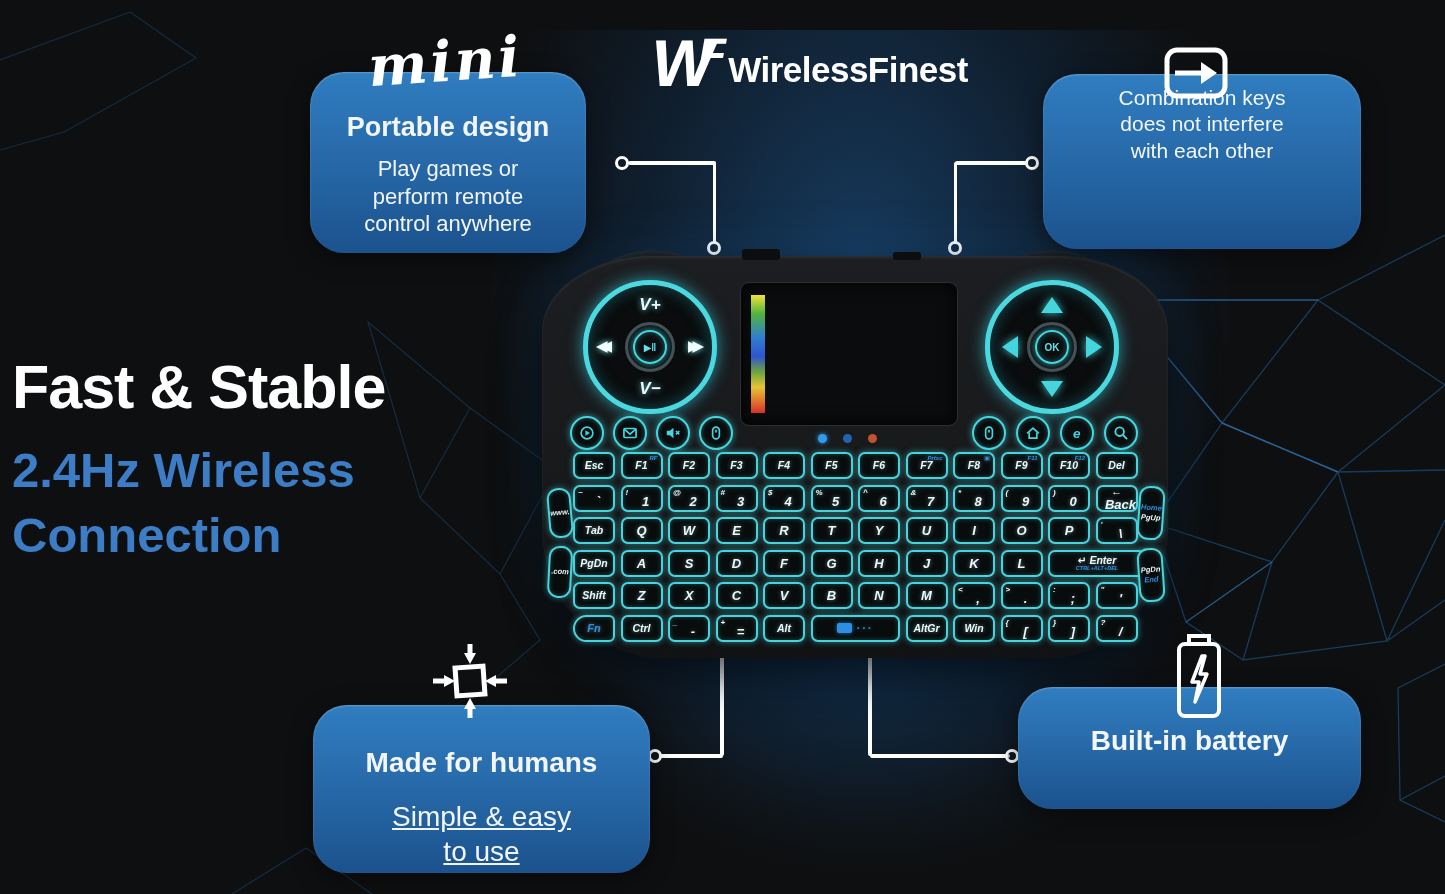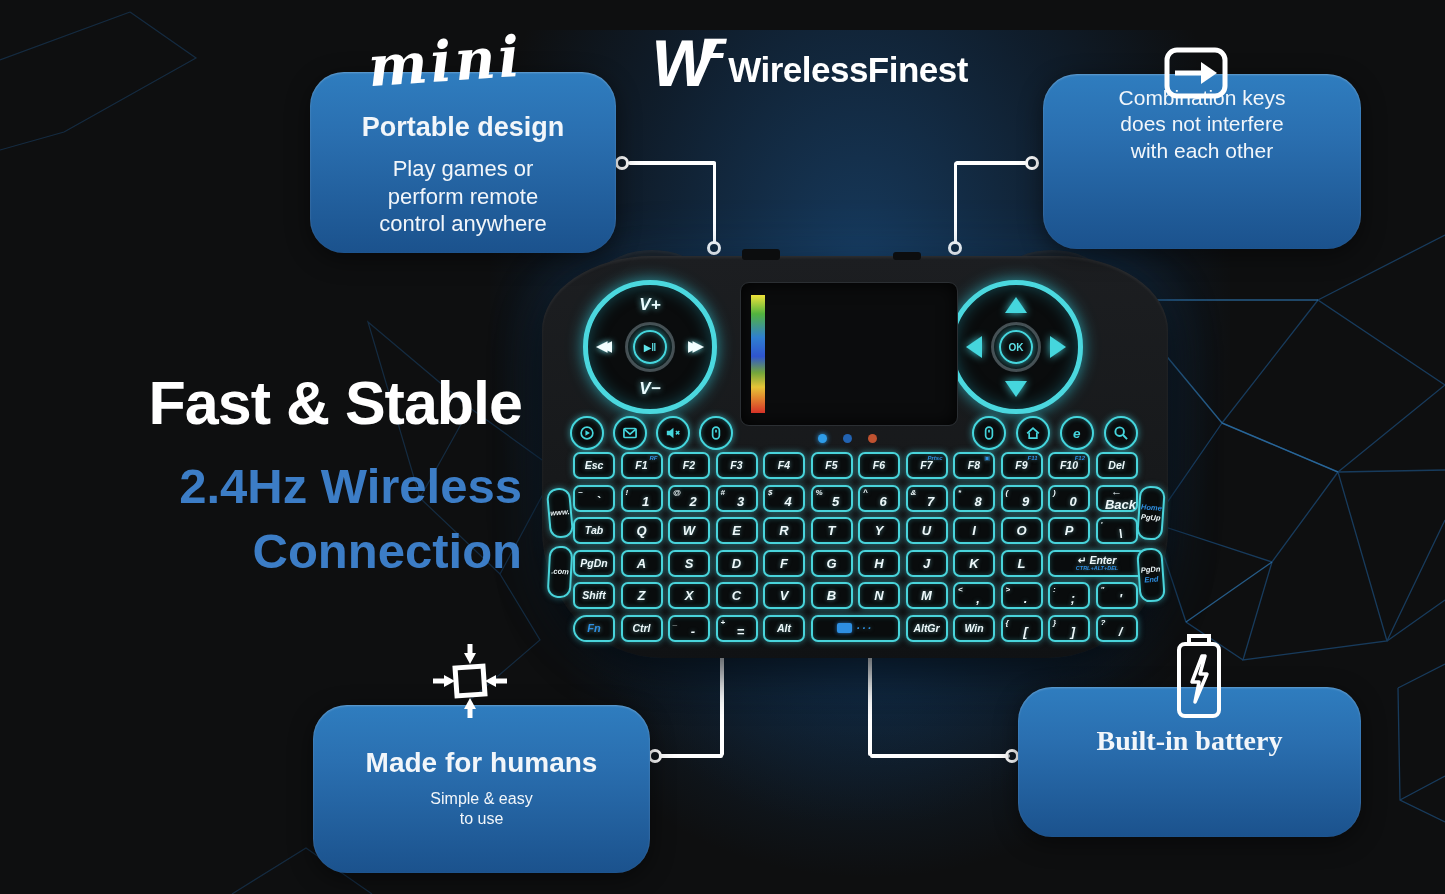--- a/index.html
+++ b/index.html
@@ -18,40 +18,40 @@
   .mini{position:absolute;left:368px;top:28px;z-index:6;color:#fff;
         font-family:"DejaVu Serif",serif;font-style:italic;font-weight:bold;
         font-size:56px;letter-spacing:3px;transform:rotate(-4deg);}
   .wf-logo{position:absolute;left:652px;top:34px;z-index:6;display:flex;align-items:flex-end;color:#fff;}
   .wf-mono{display:flex;align-items:flex-start;transform:skewX(-10deg);font-weight:700;}
   .wf-w{font-size:66px;line-height:58px;}
   .wf-f{font-size:44px;line-height:40px;margin-left:-17px;position:relative;top:0px;}
   .wf-name{font-size:35px;font-weight:700;letter-spacing:-.5px;margin-left:4px;line-height:44px;}
 
   
-  .headline{position:absolute;left:12px;top:368px;width:510px;text-align:right;z-index:6;}
+  .headline{position:absolute;left:12px;top:352px;width:510px;text-align:left;z-index:6;}
   .hl1{color:#fff;font-size:61px;font-weight:700;letter-spacing:-1px;margin-bottom:16px;}
   .hl2,.hl3{color:#3c7dc6;font-size:49px;font-weight:700;line-height:1.32;}
 
   
   .callout{position:absolute;z-index:5;border-radius:34px;color:#f2f6fa;text-align:center;
            background:linear-gradient(180deg,#2f7dbf 0%,#2a6fb0 35%,#1b528d 100%);
            box-shadow:0 6px 24px rgba(0,0,0,.45), inset 0 1px 2px rgba(255,255,255,.25);}
   .co-title{font-weight:700;}
   .co-body{white-space:pre-line;line-height:1.25;}
-  #co-tl{left:310px;top:72px;width:306px;height:181px;}
+  #co-tl{left:310px;top:72px;width:276px;height:181px;}
   #co-tl .co-title{font-size:27px;margin-top:40px;}
   #co-tl .co-body{font-size:22px;margin-top:12px;}
   #co-tr{left:1043px;top:74px;width:318px;height:175px;}
   #co-tr .co-title{font-size:26px;margin-top:38px;}
   #co-tr .co-body{font-size:21px;margin-top:11px;}
   #co-bl{left:313px;top:705px;width:337px;height:168px;}
   #co-bl .co-title{font-size:28px;margin-top:42px;}
-  #co-bl .co-body{font-size:16px;margin-top:10px;}
-  #co-br{left:1018px;top:687px;width:343px;height:150px;font-family:Liberation Serif, serif;}
+  #co-bl .co-body{font-size:28px;margin-top:20px;text-decoration:underline;}
+  #co-br{left:1018px;top:687px;width:343px;height:122px;}
   #co-br .co-title{font-size:28px;margin-top:38px;}
   #co-br .co-body{font-size:21px;margin-top:8px;}
   .co-icon{position:absolute;z-index:7;}
 
   
   .ch,.cv{position:absolute;background:#fff;border-radius:3px;}
   .ch{height:3.5px;} .cv{width:3.5px;}
   .cdot{position:absolute;width:8px;height:8px;border:3px solid #fff;border-radius:50%;
         background:rgba(12,22,34,.25);}
   .conn-top{z-index:4;} .conn-bot{z-index:1;}
@@ -208,21 +208,21 @@
   <div class="pad" style="left:583px;top:280px;">
     <div class="pad-label" style="top:10px;">V+</div>
     <div class="pad-label" style="bottom:10px;">V−</div>
     <div class="lft">◀◀</div>
     <div class="rgt">▶▶</div>
     <div class="midbtn">
       <div class="inner">▶‖</div>
     </div>
   </div>
 
-  <div class="pad" style="left:949px;top:280px;">
+  <div class="pad" style="left:985px;top:280px;">
     <div class="tri up"></div>
     <div class="tri dn"></div>
     <div class="tri lf"></div>
     <div class="tri rt"></div>
     <div class="midbtn">
       <div class="inner">OK</div>
     </div>
   </div>
 
   <div class="touchpad">

